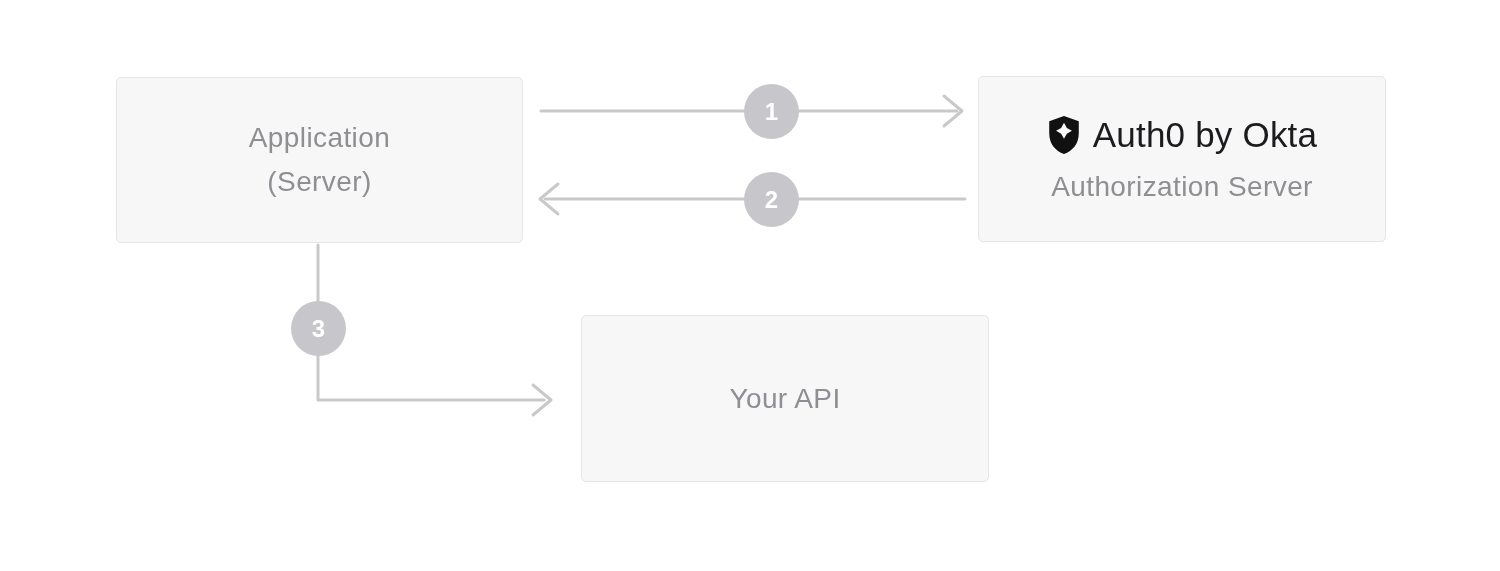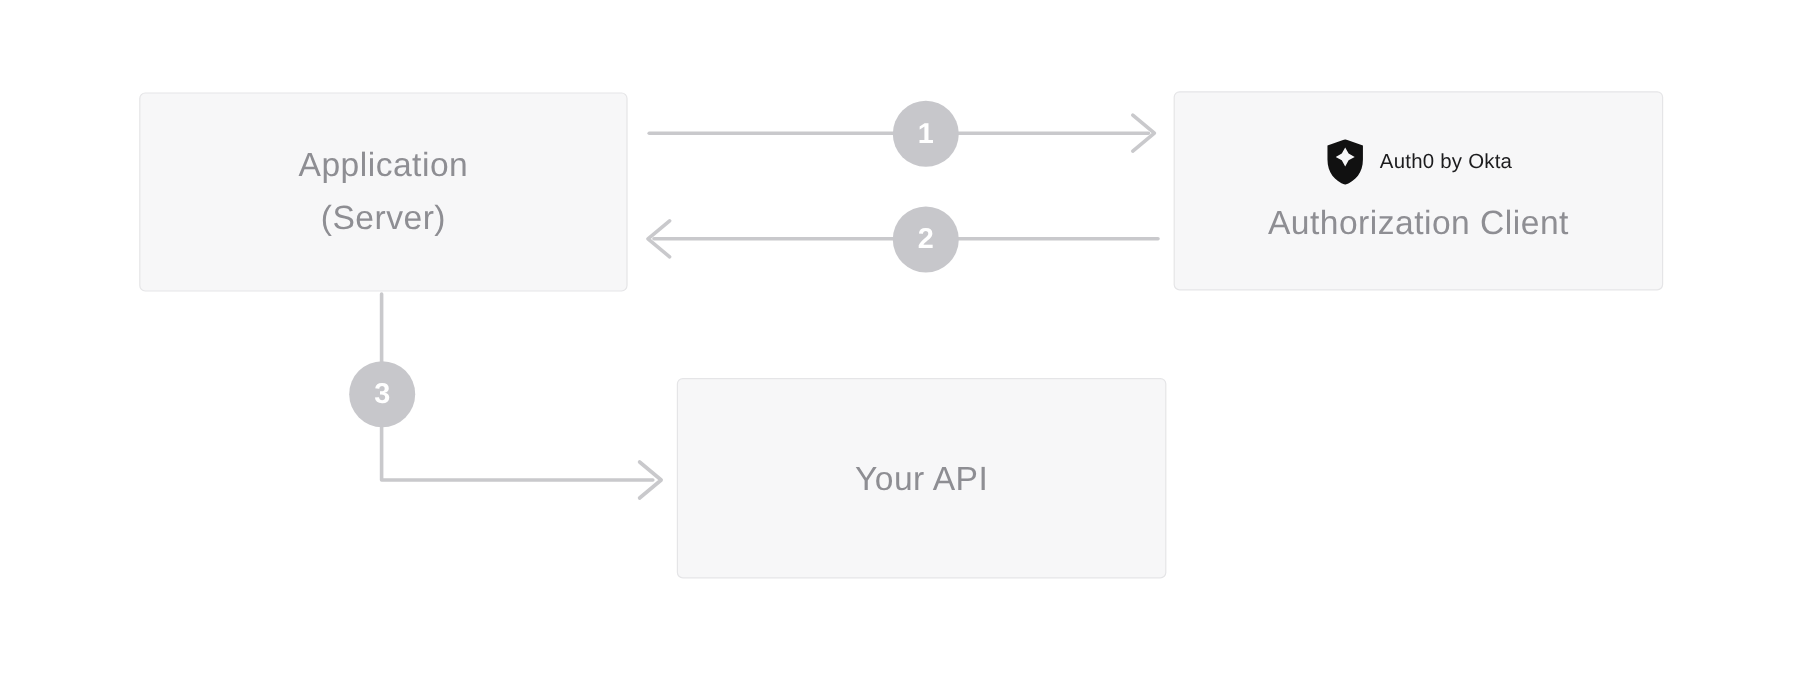--- a/index.html
+++ b/index.html
@@ -36,33 +36,33 @@
     text-align: center;
   }
   .node-box .label-line {
     color: #8e8e93;
     font-size: 28px;
     line-height: 44px;
     letter-spacing: 0.4px;
   }
   .box-application { left: 116px; top: 77px;  width: 407px; height: 166px; }
   .box-auth       { left: 978px; top: 76px;  width: 408px; height: 166px; }
-  .box-api        { left: 564px; top: 315px; width: 408px; height: 167px; }
+  .box-api        { left: 581px; top: 315px; width: 408px; height: 167px; }
 
   .logo-row {
     display: flex;
     align-items: center;
     justify-content: center;
     gap: 12px;
     margin-bottom: 16px;
   }
   .logo-icon svg { display: block; }
   .logo-text {
     color: #1c1c1e;
-    font-size: 17px;
+    font-size: 35px;
     font-weight: 500;
     letter-spacing: 0.2px;
   }
   .auth-label {
     color: #8e8e93;
     font-size: 28px;
     letter-spacing: 0.4px;
   }
 
   .step-badge {
@@ -116,21 +116,21 @@
   <div class="node-box box-auth">
     <div class="logo-row">
       <span class="logo-icon">
         <svg width="34" height="38" viewBox="0 0 32 36" xmlns="http://www.w3.org/2000/svg">
           <path fill="#111111" fill-rule="evenodd" d="M16 0 L30 5 V16 C30 26.5 24.2 32.8 16 36 C7.8 32.8 2 26.5 2 16 V5 Z
                M16 6.5 L18.7 11.3 L23.5 14 L18.7 16.7 L16 21.5 L13.3 16.7 L8.5 14 L13.3 11.3 Z"></path>
         </svg>
       </span>
       <span class="logo-text">Auth0 by Okta</span>
     </div>
-    <div class="auth-label">Authorization Client</div>
+    <div class="auth-label">Authorization Server</div>
   </div>
 
   <div class="node-box box-api">
     <div class="label-line">Your API</div>
   </div>
 
   <div class="step-badge badge-1">1</div>
   <div class="step-badge badge-2">2</div>
   <div class="step-badge badge-3">3</div>
 

